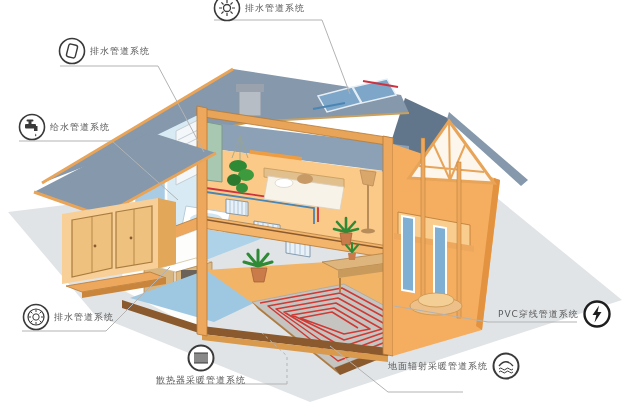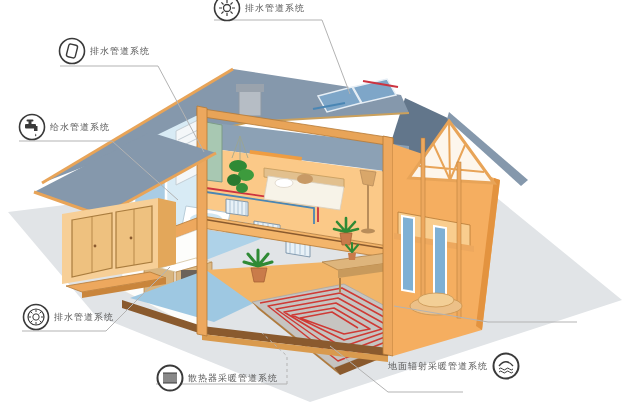--- a/index.html
+++ b/index.html
@@ -8,21 +8,21 @@
   .art{position:absolute;left:0;top:0;}
   .callout{position:absolute;display:flex;align-items:center;gap:4px;
            font-size:9px;color:#5a5a5a;letter-spacing:1px;white-space:nowrap;}
   .callout .ico{width:28px;height:28px;flex:0 0 auto;display:block;}
   .callout .txt{line-height:1;}
   
   .c-drain{left:58px;top:37px;}
   .c-solar{left:213px;top:-6px;}
   .c-supply{left:18px;top:113px;justify-content:space-between;}
   .c-gas{left:22px;top:303px;}
-  .c-radiator{left:156px;top:364px;}
+  .c-radiator{left:156px;top:344px;flex-direction:column;}
   .c-floor{left:388px;top:352px;}
   .c-pvc{left:498px;top:300px;}
 </style>
 </head>
 <body>
 
 <div class="stage">
 
   <svg class="art" width="638" height="403" viewBox="0 0 638 403">
 
@@ -289,14 +289,23 @@
     <span class="ico">
       <svg viewBox="0 0 28 28" width="28" height="28">
         <circle cx="14" cy="14" r="12.5" fill="#fff" stroke="#3a3a3a" stroke-width="2"></circle>
         <path d="M7,14 Q14,5.5 21,14" fill="none" stroke="#3a3a3a" stroke-width="1.3"></path>
         <path d="M7,17 q1.8,-2 3.5,0 t3.5,0 t3.5,0 t3.5,0" fill="none" stroke="#3a3a3a" stroke-width="1"></path>
         <path d="M7,20 q1.8,-2 3.5,0 t3.5,0 t3.5,0 t3.5,0" fill="none" stroke="#3a3a3a" stroke-width="1"></path>
       </svg>
     </span>
   </div>
 
+  <div class="callout c-pvc">
+    <span class="txt">PVC穿线管道系统</span>
+    <span class="ico">
+      <svg viewBox="0 0 28 28" width="28" height="28">
+        <circle cx="14" cy="14" r="12.5" fill="#fff" stroke="#1e1e1e" stroke-width="2.4"></circle>
+        <polygon points="16,5.5 9.5,15 13.3,15 11.5,22.5 18.5,12 14.6,12" fill="#1e1e1e"></polygon>
+      </svg>
+    </span>
+  </div>
 
 </div>
 
 </body></html>

